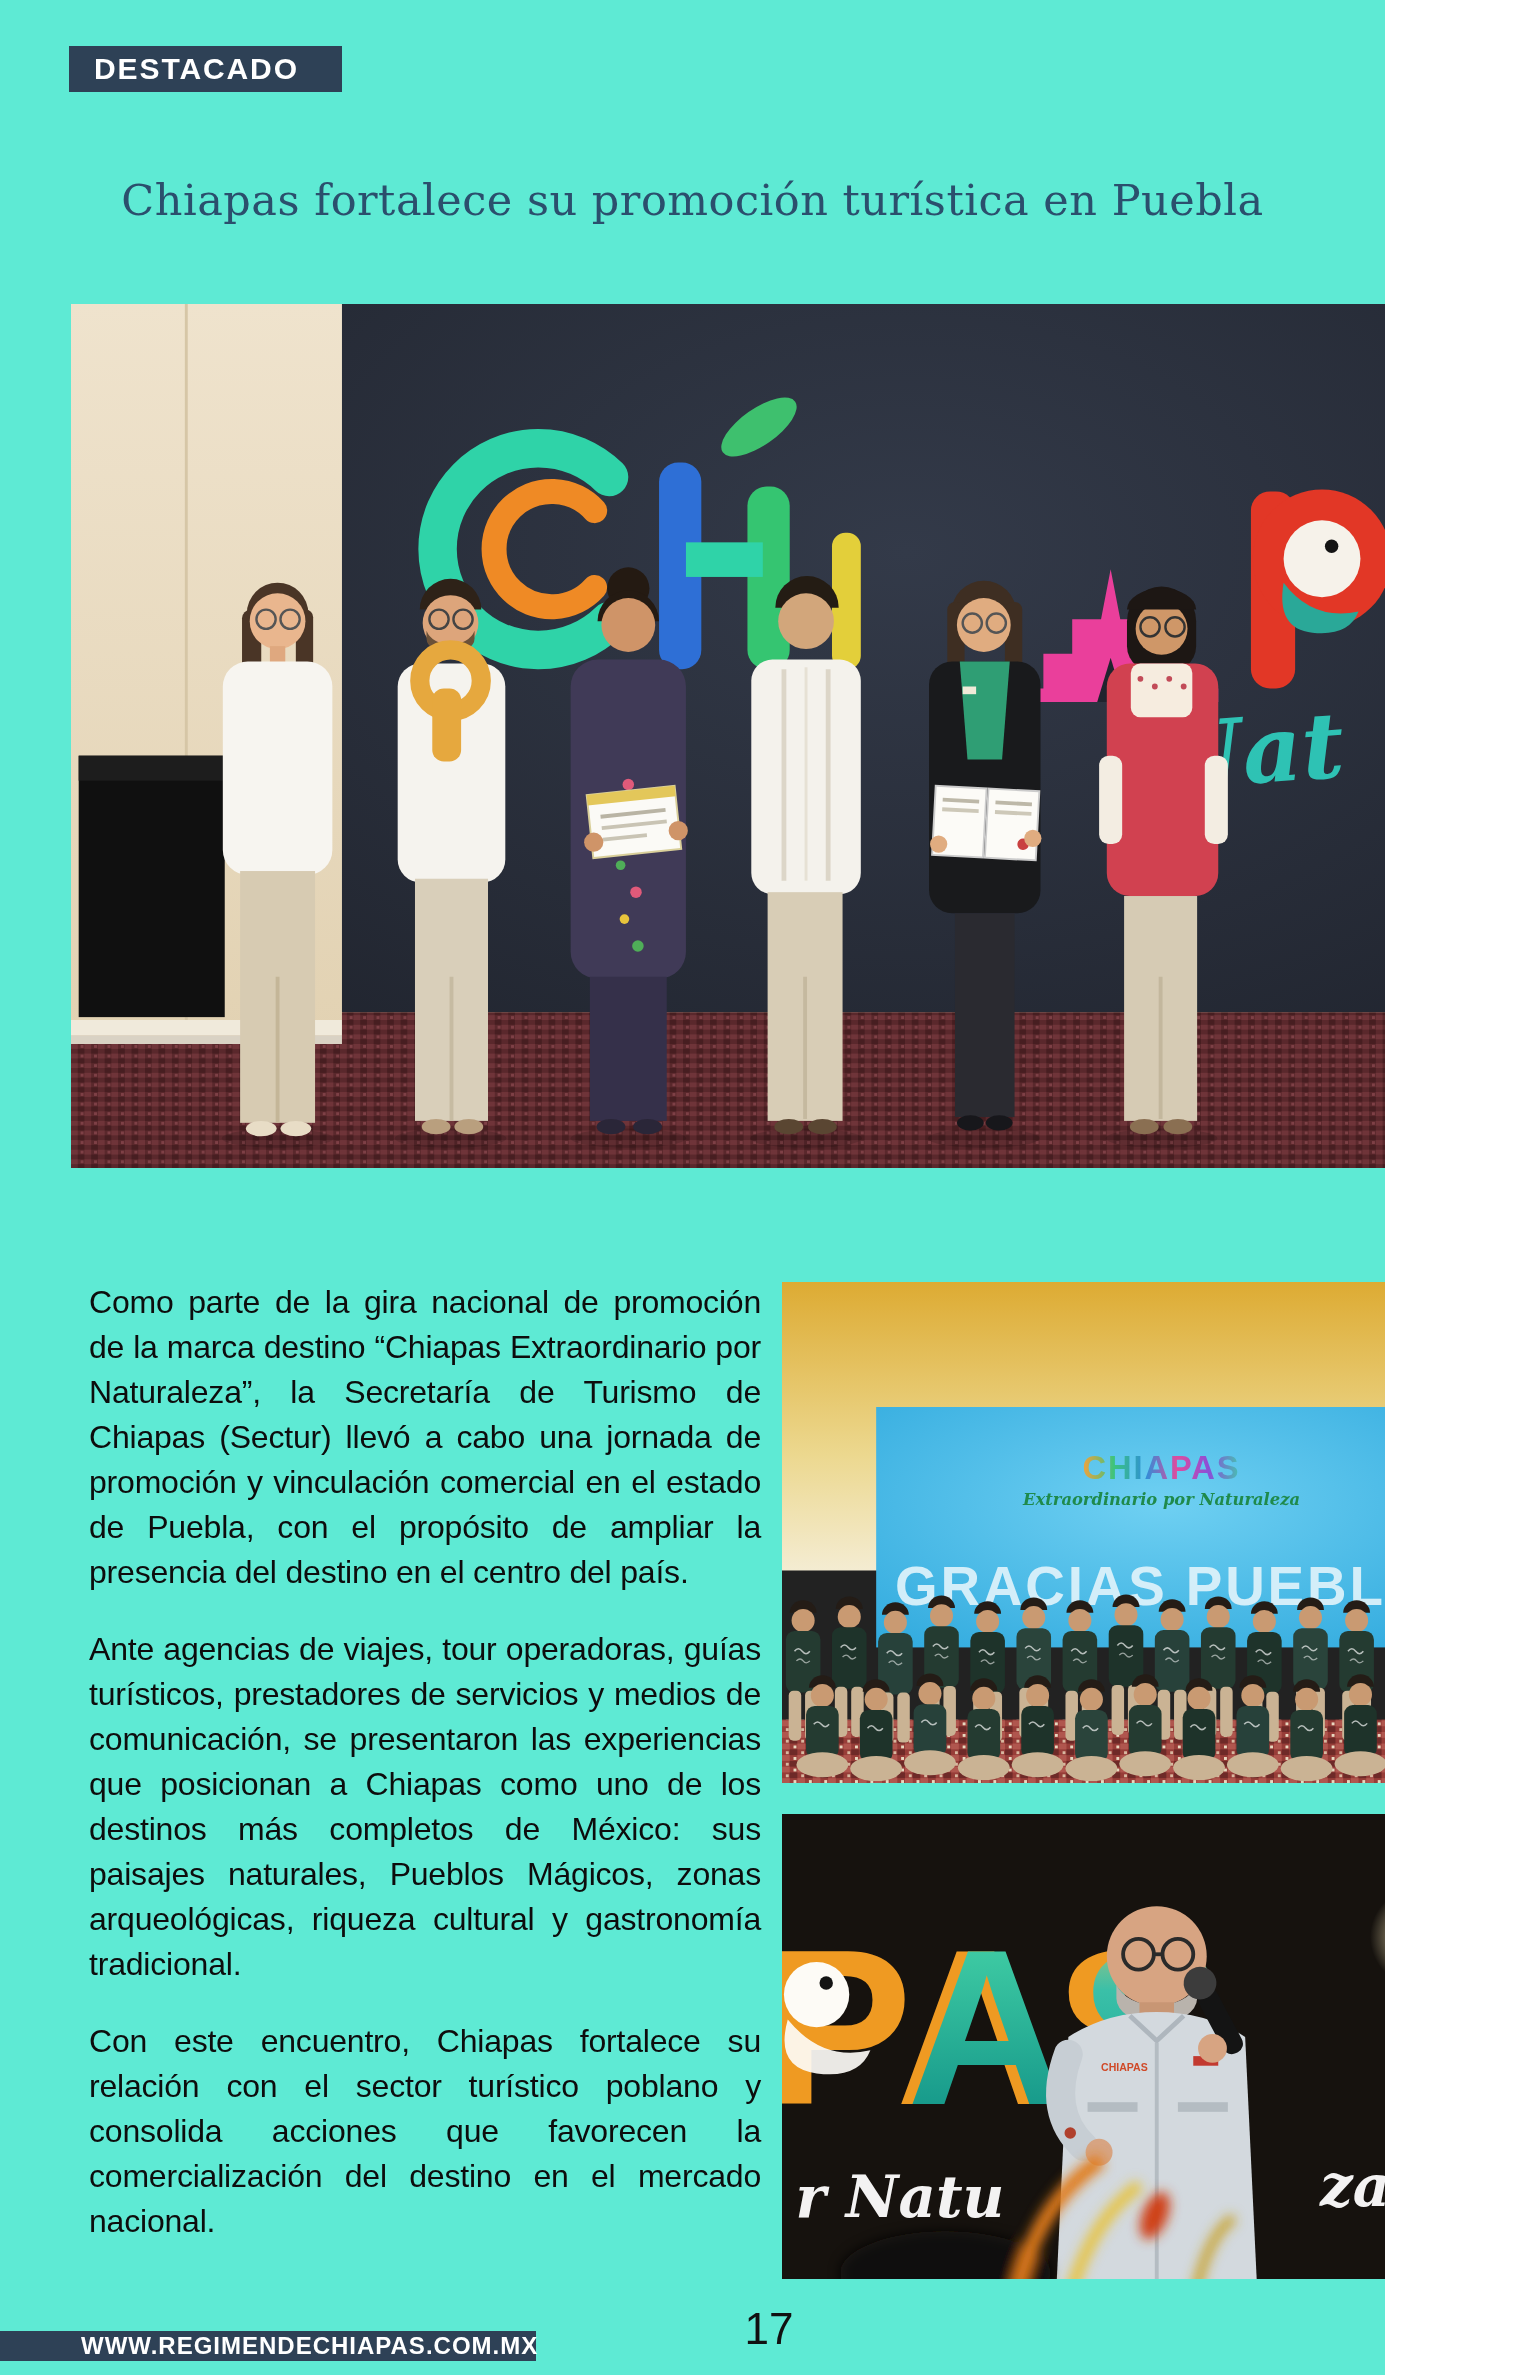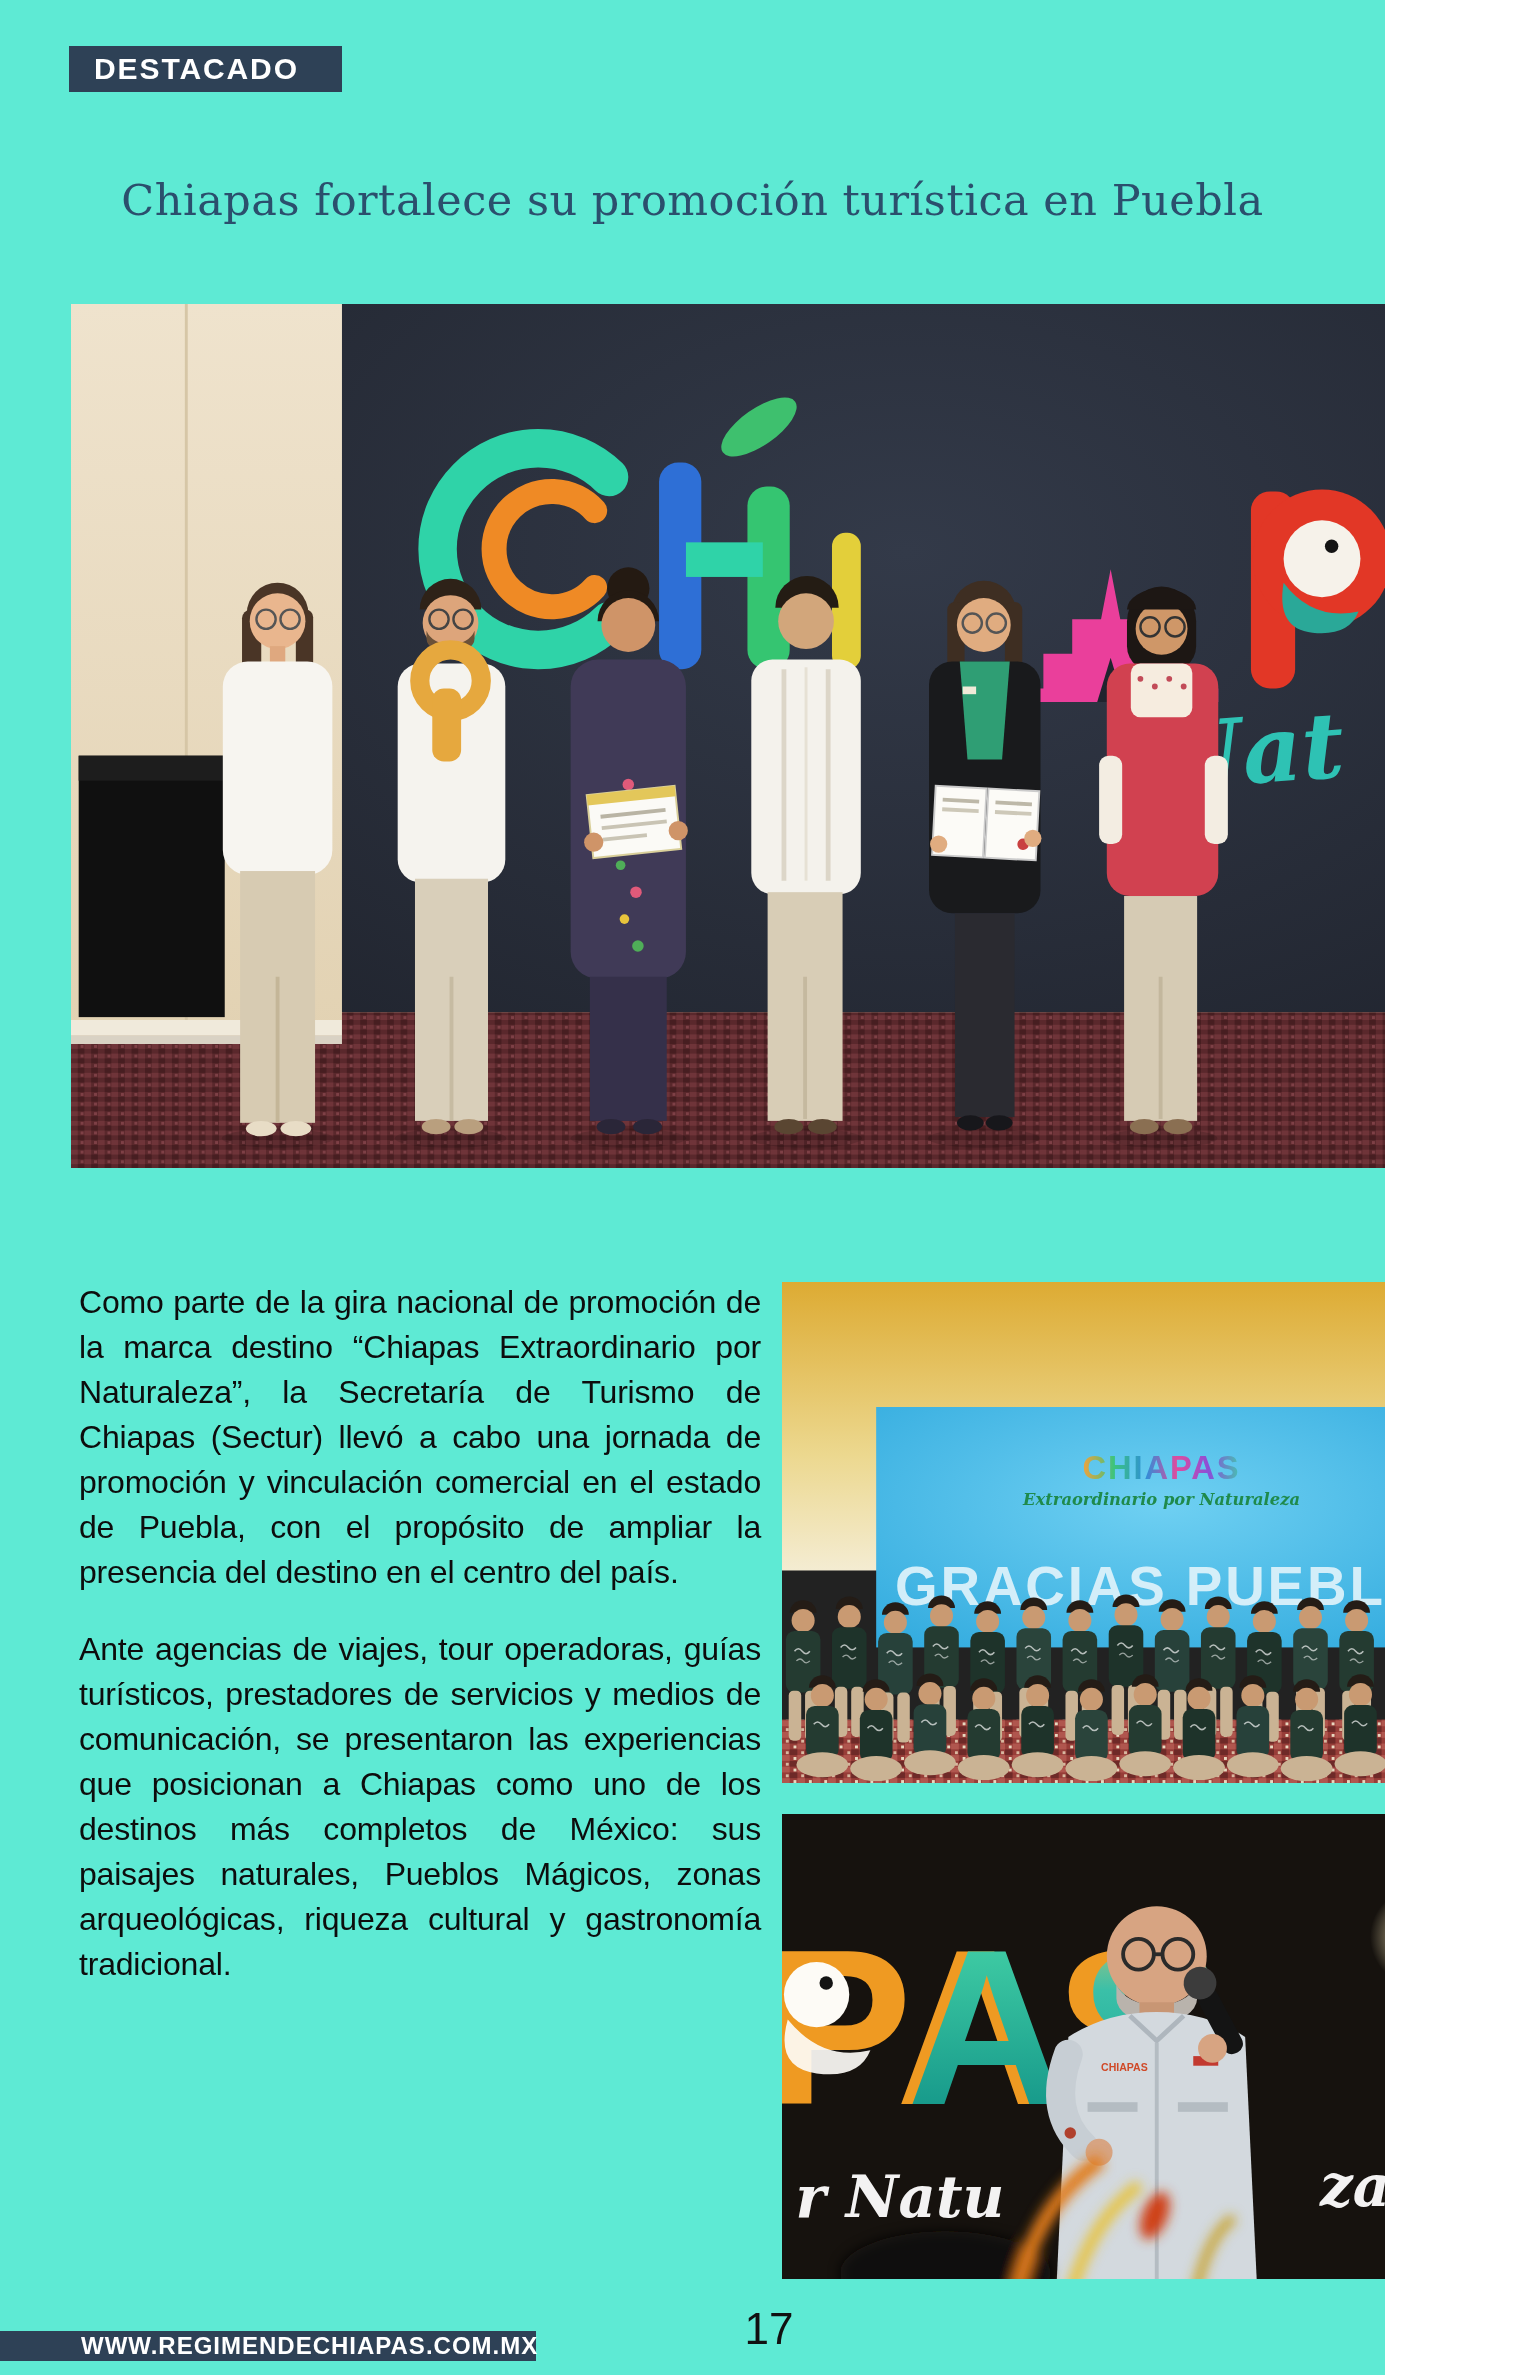--- a/index.html
+++ b/index.html
@@ -12,21 +12,21 @@
             font-family:"DejaVu Serif","Liberation Serif",serif;font-weight:normal;
             font-size:43px;color:#2b4f6d;letter-spacing:0.5px;}
   .photo{position:absolute;overflow:hidden;background:#222;}
   .photo svg{display:block;width:100%;height:100%;}
   .main-photo{left:71px;top:304px;width:1399px;height:864px;}
   .group-photo{left:782px;top:1282px;width:688px;height:501px;}
   .speaker-photo{left:782px;top:1814px;width:688px;height:465px;}
   .body-col{position:absolute;left:75px;top:1280px;width:686px;
             font-size:32px;line-height:45px;letter-spacing:-0.2px;color:#0d0d0d;
             text-align:justify;}
-  .body-col p{margin:0 0 32px 4px;}
+  .body-col p{margin:0 0 32px 14px;}
   .footer-bar{position:absolute;left:0;top:2331px;width:536px;height:30px;background:#2e4156;
               display:flex;align-items:center;padding-left:81px;box-sizing:border-box;}
   .footer-bar span{color:#fff;font-weight:bold;font-size:24px;letter-spacing:1px;}
   .page-num{position:absolute;left:769px;top:2304px;transform:translateX(-50%);
             font-size:44px;font-weight:normal;color:#111;}
   text{font-family:"Liberation Sans",sans-serif;}
   .script{font-family:"DejaVu Serif","Liberation Serif",serif;font-style:italic;font-weight:bold;}
 </style>
 </head>
 <body>
@@ -215,20 +215,21 @@
           <ellipse cx="1117" cy="856" rx="15" ry="8" fill="#8a6f52"></ellipse>
           <ellipse cx="1152" cy="856" rx="15" ry="8" fill="#8a6f52"></ellipse>
         </g>
       </g>
     </svg>
   </div>
 
   <div class="body-col">
     <p>Como parte de la gira nacional de promoción de la marca destino “Chiapas Extraordinario por Naturaleza”, la Secretaría de Turismo de Chiapas (Sectur) llevó a cabo una jornada de promoción y vinculación comercial en el estado de Puebla, con el propósito de ampliar la presencia del destino en el centro del país.</p>
     <p>Ante agencias de viajes, tour operadoras, guías turísticos, prestadores de servicios y medios de comunicación, se presentaron las experiencias que posicionan a Chiapas como uno de los destinos más completos de México: sus paisajes naturales, Pueblos Mágicos, zonas arqueológicas, riqueza cultural y gastronomía tradicional.</p>
+    <p>Con este encuentro, Chiapas fortalece su relación con el sector turístico poblano y consolida acciones que favorecen la comercialización del destino en el mercado nacional.</p>
   </div>
 
   <div class="photo group-photo">
     <svg viewBox="0 0 716 521" preserveAspectRatio="none">
       <defs>
         <linearGradient id="wallY" x1="0" y1="0" x2="0" y2="1">
           <stop offset="0" stop-color="#ddab33"></stop>
             <stop offset="0.6" stop-color="#ecd88f"></stop>
           <stop offset="1" stop-color="#f4ecd2"></stop>
         </linearGradient>

